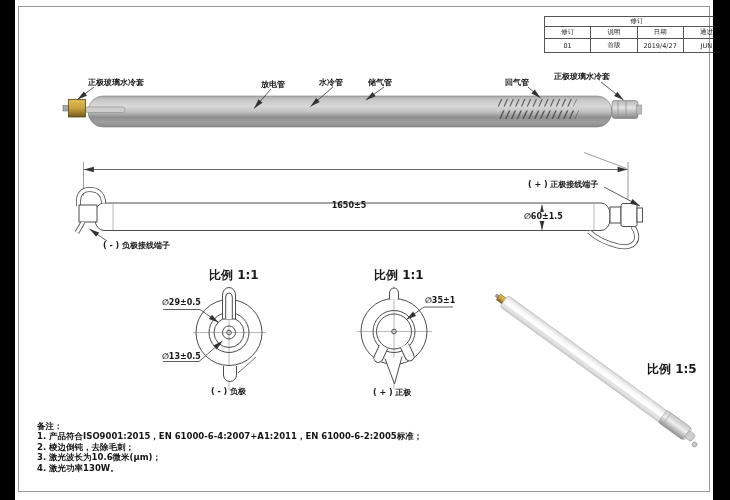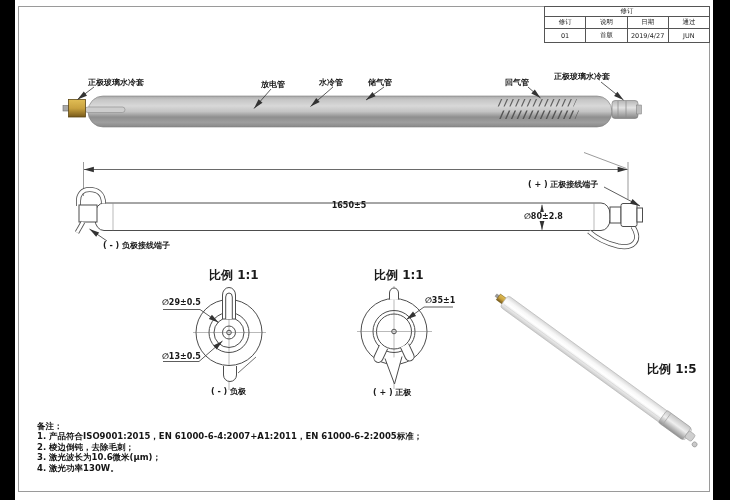--- a/index.html
+++ b/index.html
@@ -11,21 +11,21 @@
   #frame{position:absolute;left:18px;top:6px;width:692px;height:486px;
          border:1px solid #9a9a9a;box-sizing:border-box;z-index:1;}
   svg{position:absolute;left:0;top:0;z-index:2;}
   .t{position:absolute;white-space:nowrap;color:#1a1a1a;z-index:3;}
   .lbl{font-size:8px;font-weight:700;}
   .dim{font-size:8px;font-weight:700;}
   .whitebg{background:#fff;padding:0 1px;}
   .scale{font-size:12px;font-weight:700;}
   .ctr{text-align:center;margin-top:44px;}
   
-  #rev{position:absolute;left:544px;top:6px;width:166px;z-index:4;
+  #rev{position:absolute;left:544px;top:16px;width:186px;z-index:4;
        border-collapse:collapse;table-layout:fixed;}
   #rev td{border:0.5px solid #555;font-size:6.5px;font-weight:400;color:#222;
           text-align:center;vertical-align:middle;padding:0;overflow:hidden;}
   #rev tr.hd td{height:9px;}
   #rev tr.cols td{height:11px;}
   #rev tr.data td{height:13px;}
   
   #notes{position:absolute;left:37px;top:421px;z-index:3;color:#151515;
          font-size:8.5px;font-weight:700;line-height:10.4px;}
 </style>
@@ -198,21 +198,21 @@
     </table>
 
   <div class="t lbl" style="left:88px;top:77px">正极玻璃水冷套</div>
   <div class="t lbl" style="left:261px;top:79px">放电管</div>
   <div class="t lbl" style="left:319px;top:77px">水冷管</div>
   <div class="t lbl" style="left:368px;top:77px">储气管</div>
   <div class="t lbl" style="left:505px;top:77px">回气管</div>
   <div class="t lbl" style="left:554px;top:71px">正极玻璃水冷套</div>
 
   <div class="t dim ctr" style="left:329px;top:157px;width:40px">1650±5</div>
-  <div class="t dim whitebg" style="left:523px;top:212px">∅80±2.8</div>
+  <div class="t dim whitebg" style="left:523px;top:212px">∅60±1.5</div>
   <div class="t lbl" style="left:103px;top:240px">( - ) 负极接线端子</div>
   <div class="t lbl" style="left:528px;top:179px">( + ) 正极接线端子</div>
 
   <div class="t scale" style="left:209px;top:267px">比例 1:1</div>
   <div class="t dim" style="left:162px;top:298px">∅29±0.5</div>
   <div class="t dim" style="left:162px;top:352px">∅13±0.5</div>
   <div class="t lbl" style="left:211px;top:386px">( - ) 负极</div>
 
   <div class="t scale" style="left:374px;top:267px">比例 1:1</div>
   <div class="t dim" style="left:425px;top:296px">∅35±1</div>

